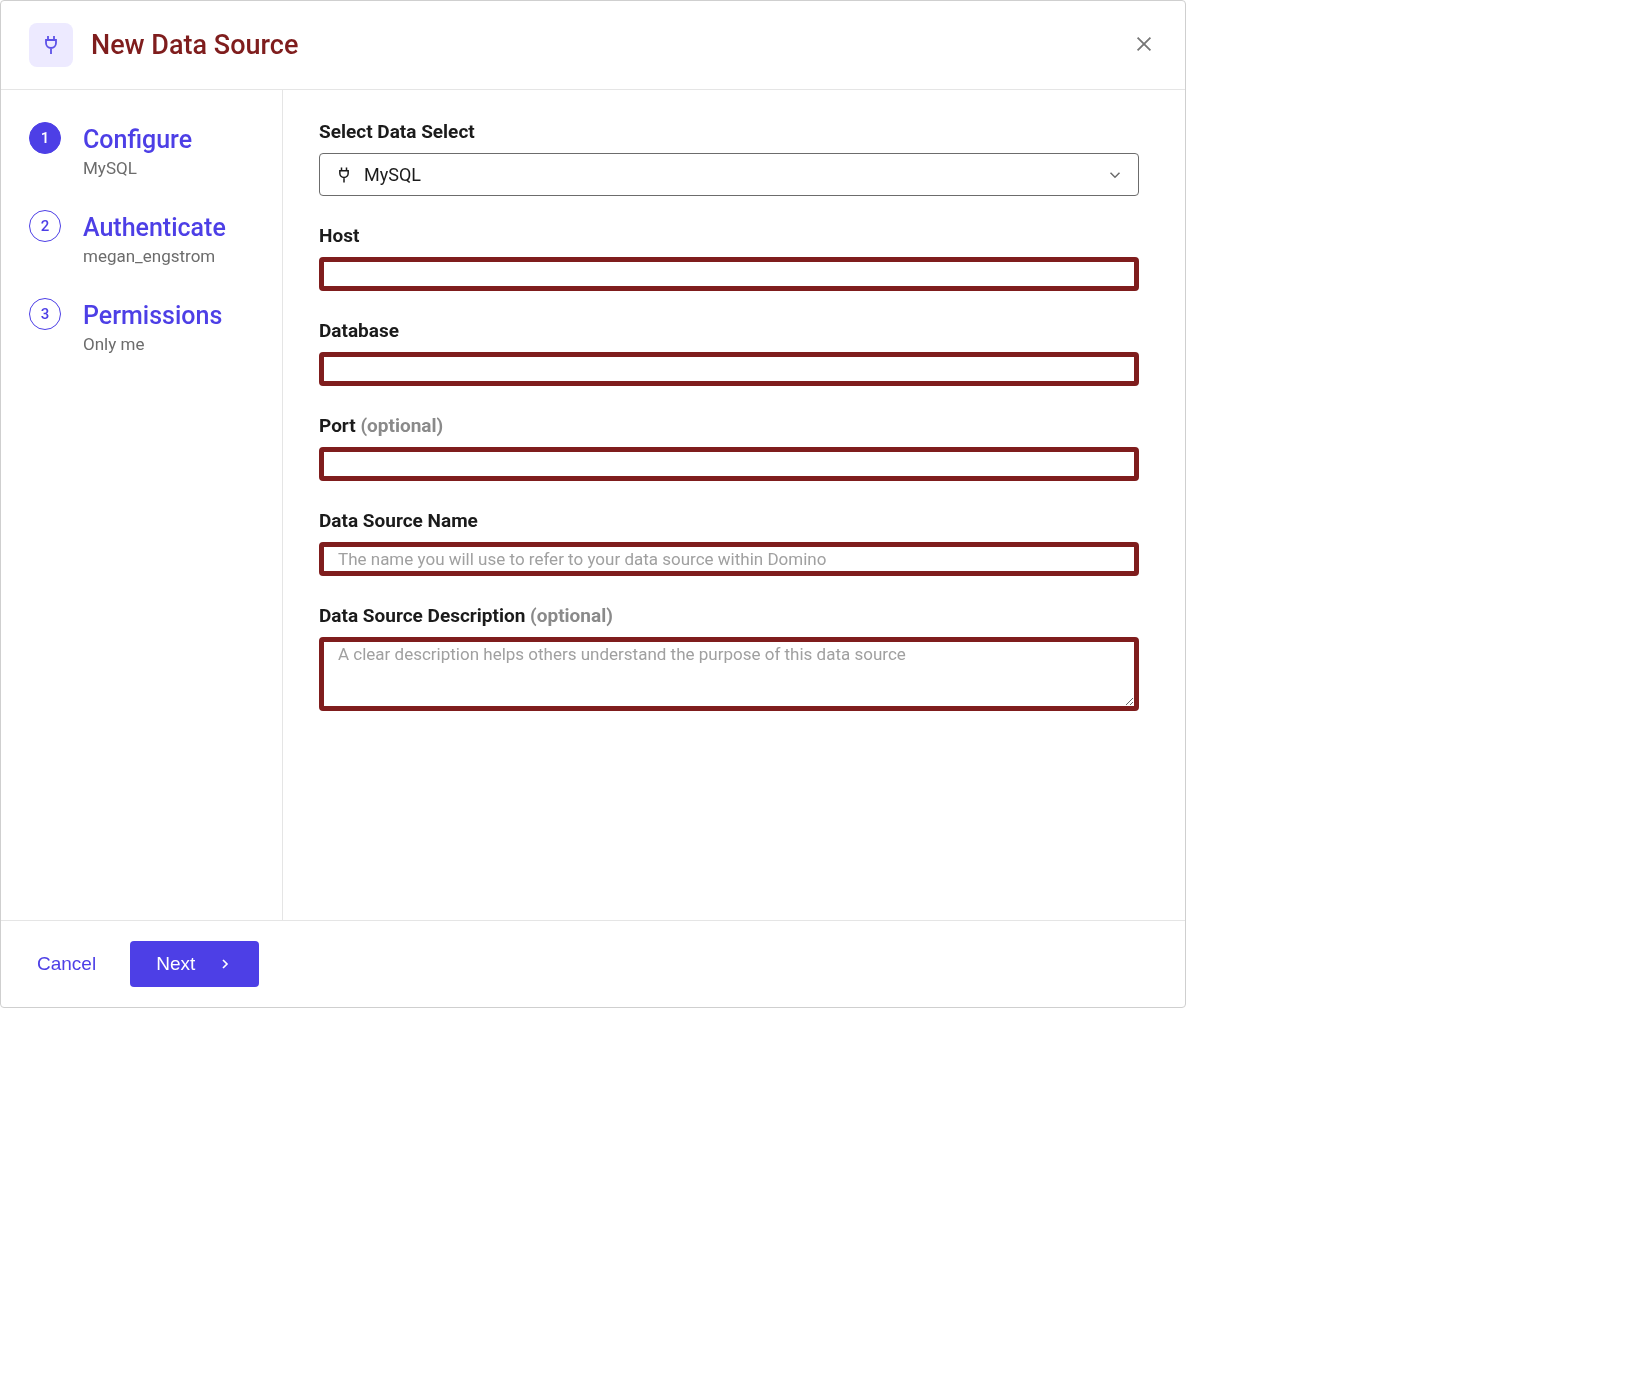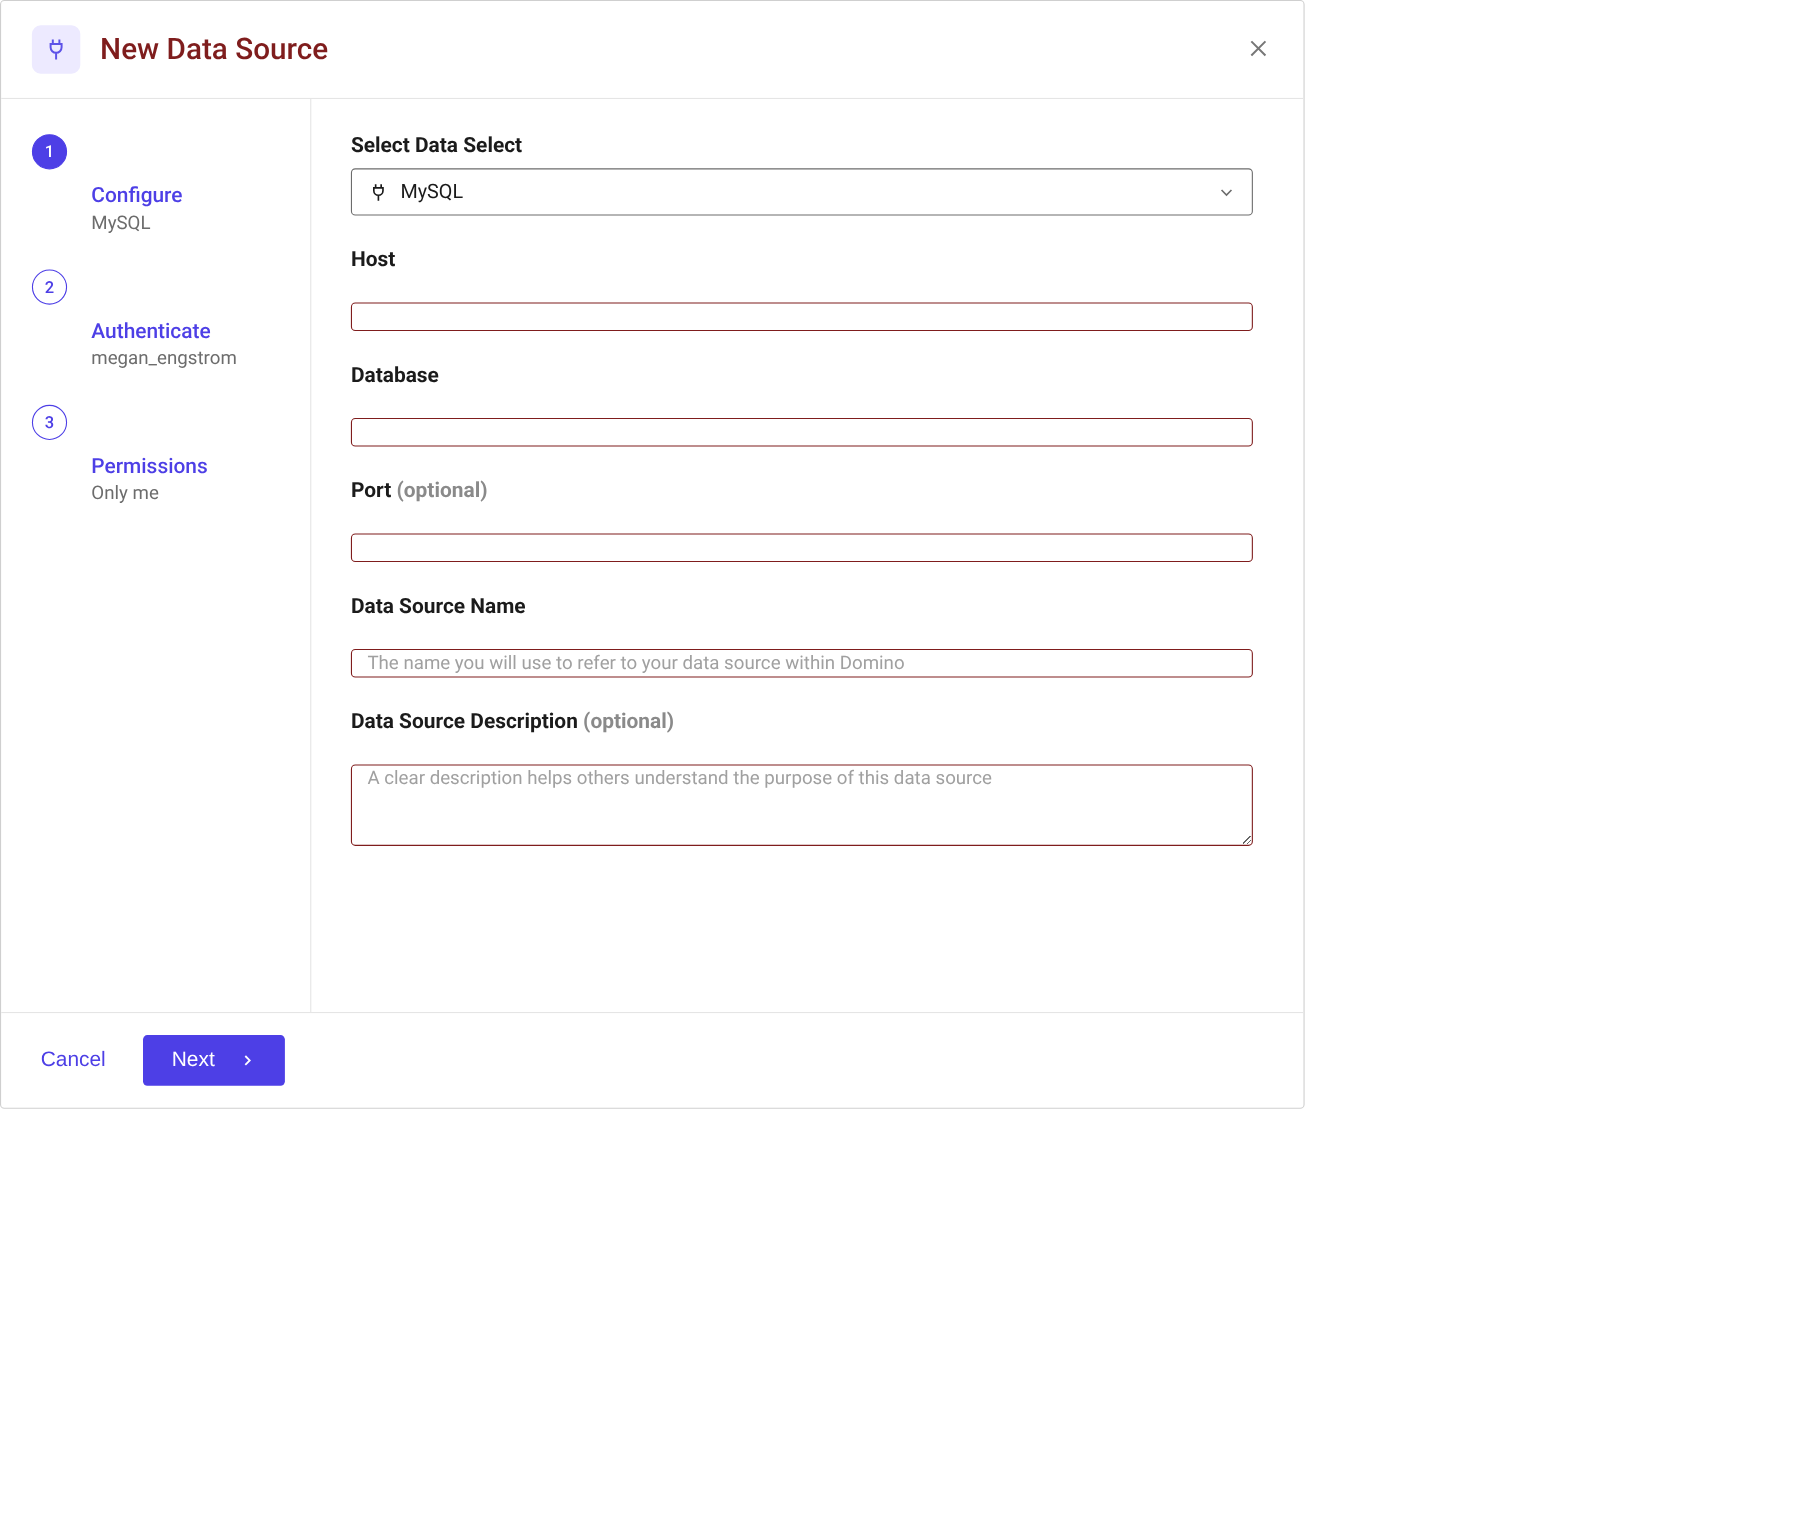--- a/index.html
+++ b/index.html
@@ -86,25 +86,24 @@
       color: #fff;
       border: 1px solid #4d3fe6;
     }
     .step:not(.active) .step-marker {
       background: #fff;
       color: #4d3fe6;
       border: 1.5px solid #4d3fe6;
     }
     .step-text { padding-top: 3px; }
     .step-title {
-      font-size: 19px;
+      font-size: 25px;
       font-weight: 500;
       color: #4d3fe6;
       margin-bottom: 4px;
-      margin-top: 41px;
     }
     .step-sub {
       font-size: 17px;
       color: #6c6c6c;
     }
 
     
     .main {
       flex: 1;
       padding: 30px 46px 20px 36px;
@@ -119,25 +118,24 @@
       display: block;
     }
     .optional {
       font-weight: 700;
       color: #8a8a8a;
     }
     input[type=text], textarea {
       width: 100%;
       font-size: 17px;
       padding: 2px 14px;
-      border: 1px solid #7f1d1d;
+      border: 5px solid #7f1d1d;
       border-radius: 4px;
       font-family: inherit;
       color: #1b1b1b;
-      margin-top: 18px;
     }
     input[type=text]::placeholder, textarea::placeholder { color: #a0a0a0; }
     textarea { resize: both; min-height: 74px; }
     .select-box {
       width: 100%;
       border: 1px solid #6c6c6c;
       border-radius: 4px;
       padding: 10px 14px;
       display: flex;
       align-items: center;

